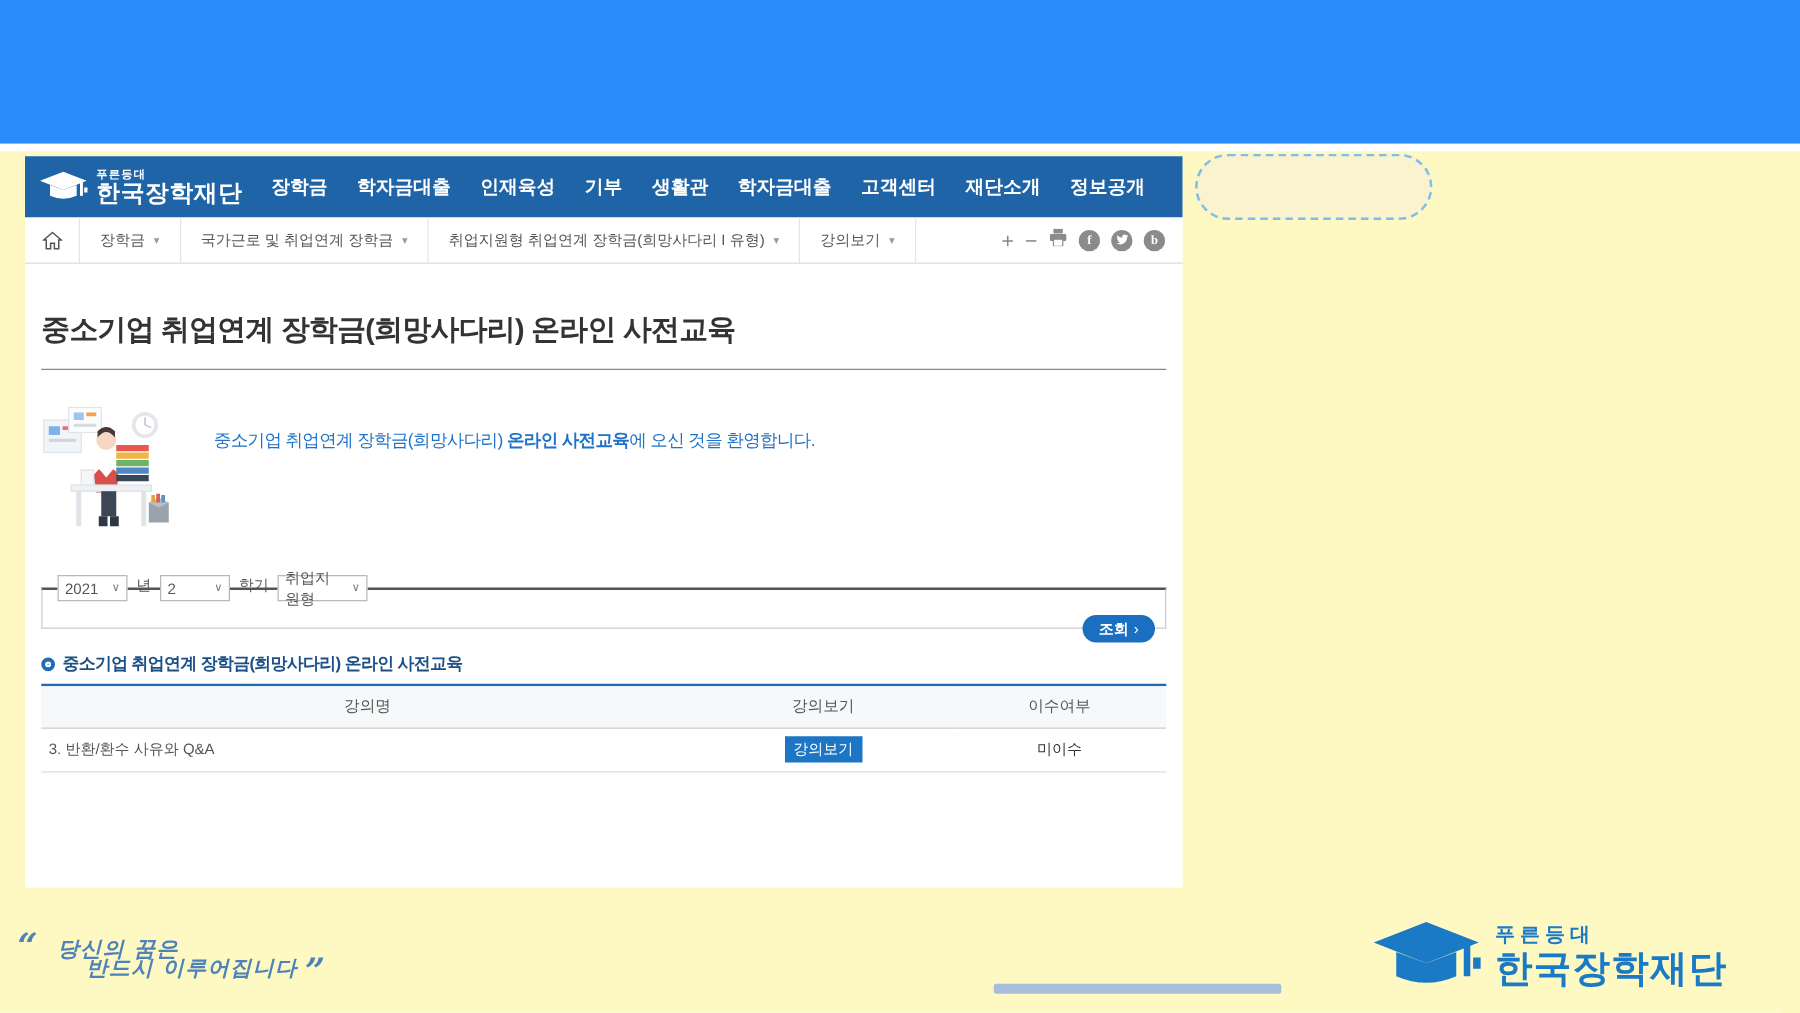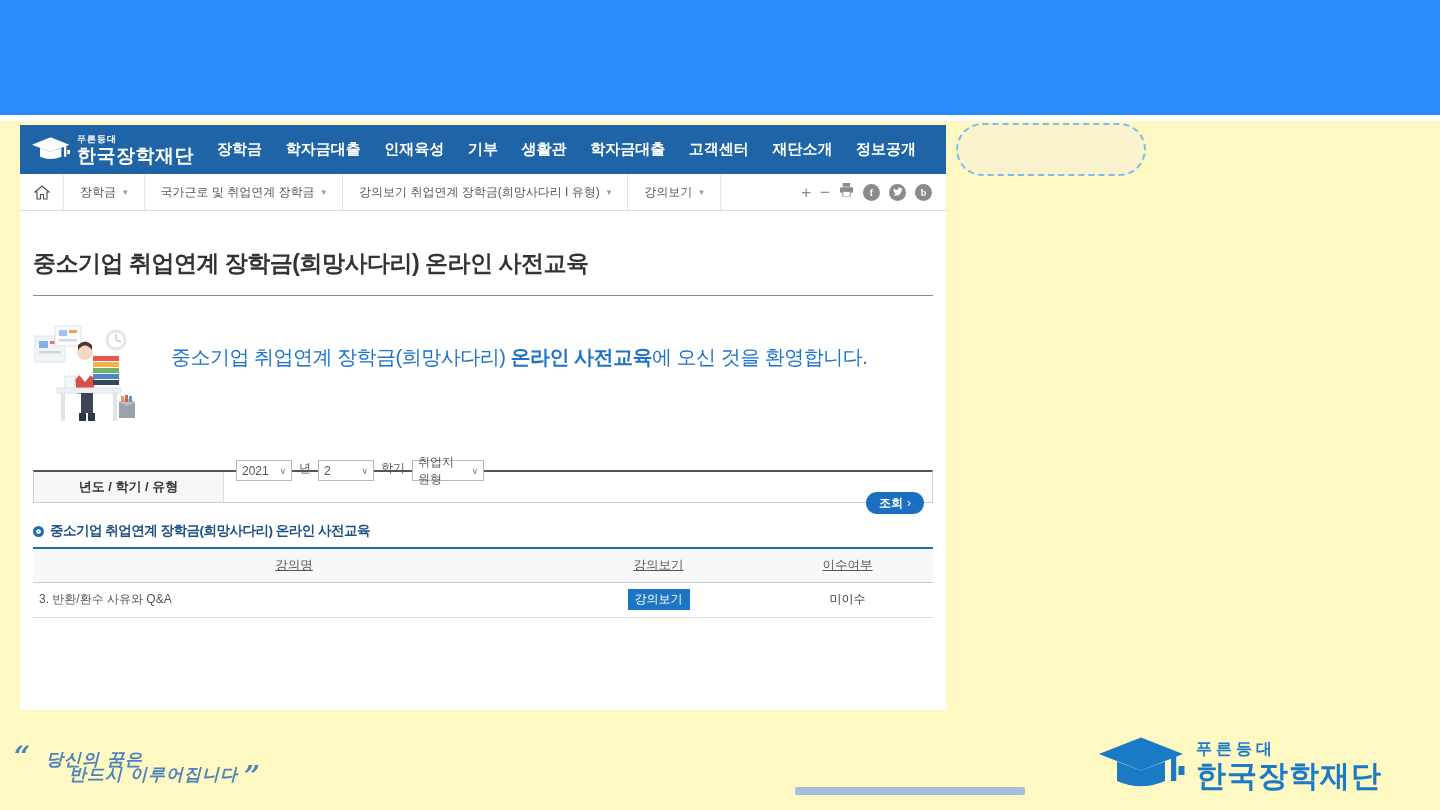--- a/index.html
+++ b/index.html
@@ -43,21 +43,21 @@
   .tool-circle svg { width:10px; height:10px; fill:#fff; }
   .printer svg { width:15px; height:14px; fill:#8b8b8b; }
 
   
   .content { position:absolute; left:0; top:86px; width:926px; padding:0 13px; }
   .page-title { margin-top:37px; font-size:23px; font-weight:bold; color:#333; letter-spacing:-0.5px; }
   .title-rule { margin-top:16px; border-top:1px solid #888; height:0; }
 
   .welcome { margin-top:22px; display:flex; }
   .welcome-illu { width:106px; height:108px; flex:0 0 106px; }
-  .welcome-text { margin:26px 0 0 32px; font-size:20px; color:#1e72c8; letter-spacing:-0.5px; }
+  .welcome-text { margin:26px 0 0 32px; font-size:14px; color:#1e72c8; letter-spacing:-0.5px; }
   .welcome-text b { font-weight:bold; }
 
   .filterbox { margin-top:44px; height:33px; border:1px solid #ccc; border-top:2px solid #555;
                display:flex; align-items:center; }
   .filter-label { width:190px; height:100%; background:#f7f7f7; border-right:1px solid #ddd;
                   display:flex; align-items:center; justify-content:center;
                   font-size:13px; font-weight:bold; color:#333; }
   .filter-fields { display:flex; align-items:flex-start; gap:7px; padding-left:12px; flex:1; }
   .sel { height:21px; border:1px solid #b9b9b9; background:#fff; display:flex; align-items:center;
          justify-content:space-between; padding:0 5px; font-size:12px; color:#555; cursor:pointer; }
@@ -71,21 +71,21 @@
   .search-chev { font-size:12px; font-weight:normal; }
 
   .section-head { margin-top:19px; padding-bottom:7px; border-bottom:2px solid #1e6cb5;
                   display:flex; align-items:center; }
   .bullet { width:11px; height:11px; border-radius:50%; background:#1e6cb5; border:3px solid #1e6cb5;
             box-shadow:inset 0 0 0 2px #fff; margin-right:6px; flex:0 0 11px; }
   .section-title { font-size:13.5px; font-weight:bold; color:#1b4f87; letter-spacing:-0.5px; }
 
   table.lect { width:100%; border-collapse:collapse; }
   .lect th { height:33px; background:#f6f8fa; border-bottom:1px solid #ccc; font-size:12.5px;
-             font-weight:normal; color:#555;text-decoration:underline; }
+             font-weight:normal; color:#555; }
   .lect td { height:35px; border-bottom:1px solid #ddd; font-size:12px; color:#555; }
   .col-name { width:58%; } .col-view { width:23%; } .col-status { width:19%; }
   .td-name { text-align:left; padding-left:6px; }
   .td-view, .td-status { text-align:center; }
   .view-btn { width:62px; height:21px; border:none; background:#1d76c5; color:#fff; font-size:12px;
               cursor:pointer; font-family:"Liberation Sans",sans-serif; }
   .status-txt { color:#333; }
 
   
   .slogan { position:absolute; left:14px; top:738px; color:#4d82bb;
@@ -149,21 +149,21 @@
       </div>
       <div class="crumb-item">
         <span>장학금</span>
         <span class="crumb-caret">▾</span>
       </div>
       <div class="crumb-item">
         <span>국가근로 및 취업연계 장학금</span>
         <span class="crumb-caret">▾</span>
       </div>
       <div class="crumb-item">
-        <span>강의보기 취업연계 장학금(희망사다리 I 유형)</span>
+        <span>취업지원형 취업연계 장학금(희망사다리 I 유형)</span>
         <span class="crumb-caret">▾</span>
       </div>
       <div class="crumb-item">
         <span>강의보기</span>
         <span class="crumb-caret">▾</span>
       </div>
       <div class="crumb-tools">
         <span class="tool-txt">+</span>
         <span class="tool-txt">−</span>
         <span class="printer">
@@ -223,21 +223,20 @@
           <path d="M86 84 l16 0 l0 16 l-16 0 z" fill="#9aa2ab"></path>
           <path d="M86 84 l8 -4 l8 4 l-8 4 z" fill="#b8bec6"></path>
           <rect x="88" y="78" width="3" height="6" fill="#e8a23f"></rect>
           <rect x="92" y="77" width="3" height="7" fill="#d95f55"></rect>
           <rect x="96" y="78" width="3" height="6" fill="#5f94c9"></rect>
         </svg>
         <p class="welcome-text"><span>중소기업 취업연계 장학금(희망사다리) </span><b>온라인 사전교육</b><span>에 오신 것을 환영합니다.</span></p>
       </div>
 
       <div class="filterbox">
-        <div class="filter-label">년도 / 학기 / 유형</div>
         <div class="filter-fields">
           <div class="sel sel-year">
             <span>2021</span>
             <span class="sel-caret">∨</span>
           </div>
           <span class="unit">년</span>
           <div class="sel sel-sem">
             <span>2</span>
             <span class="sel-caret">∨</span>
           </div>

